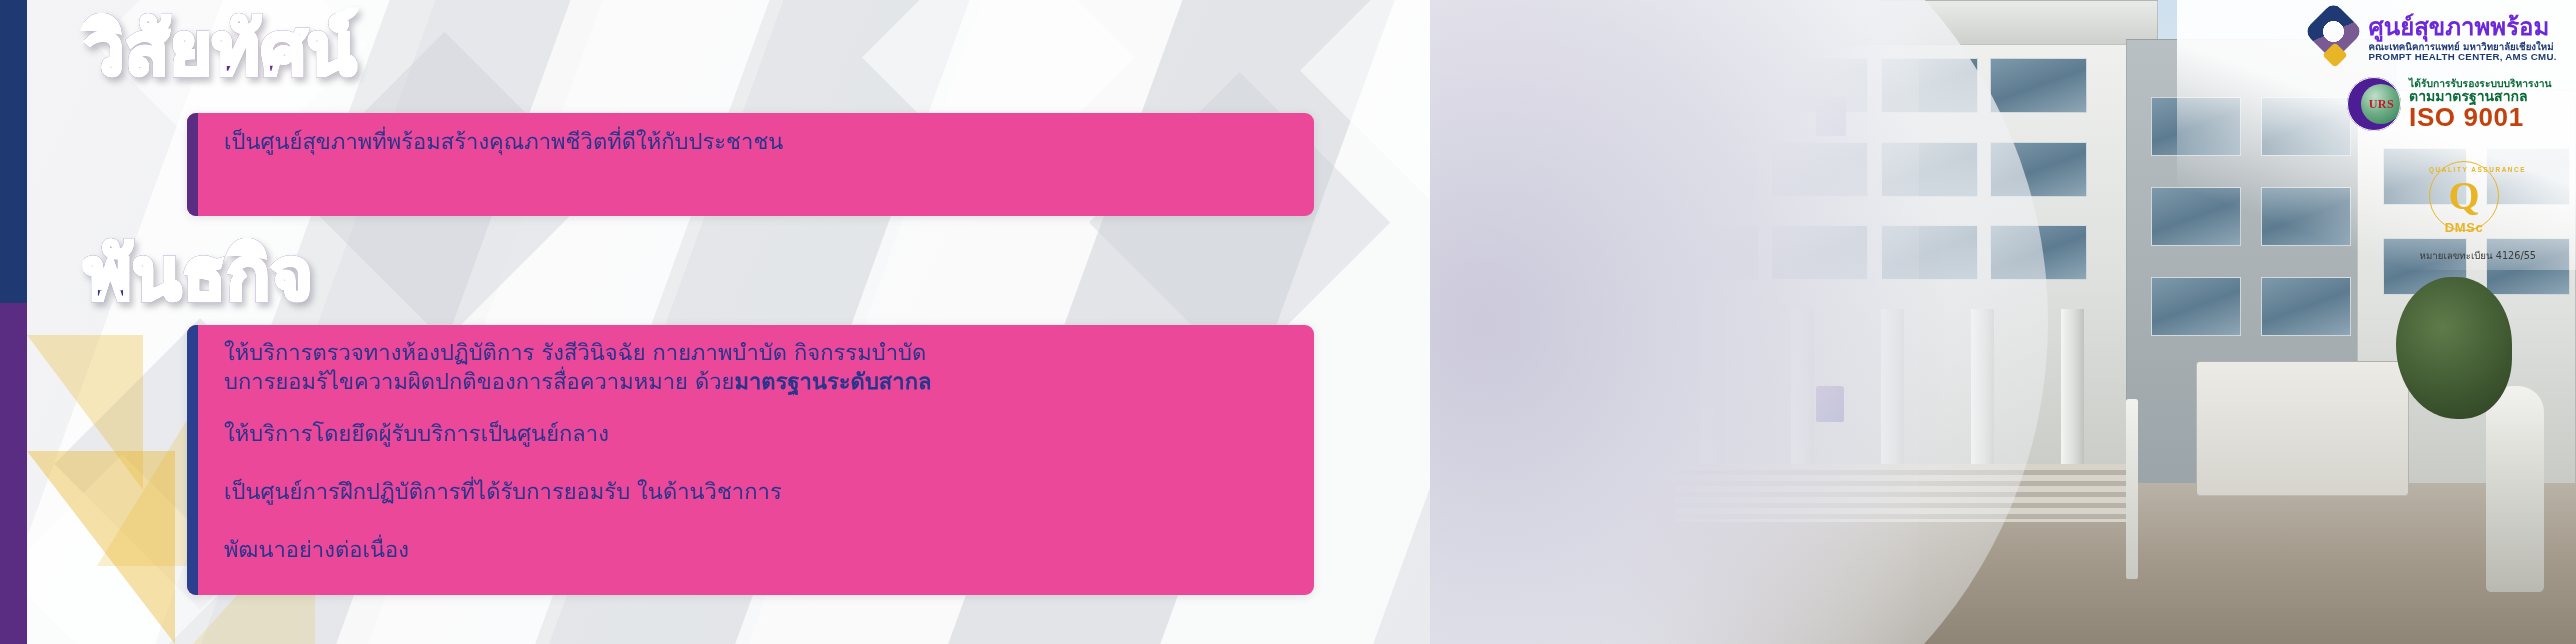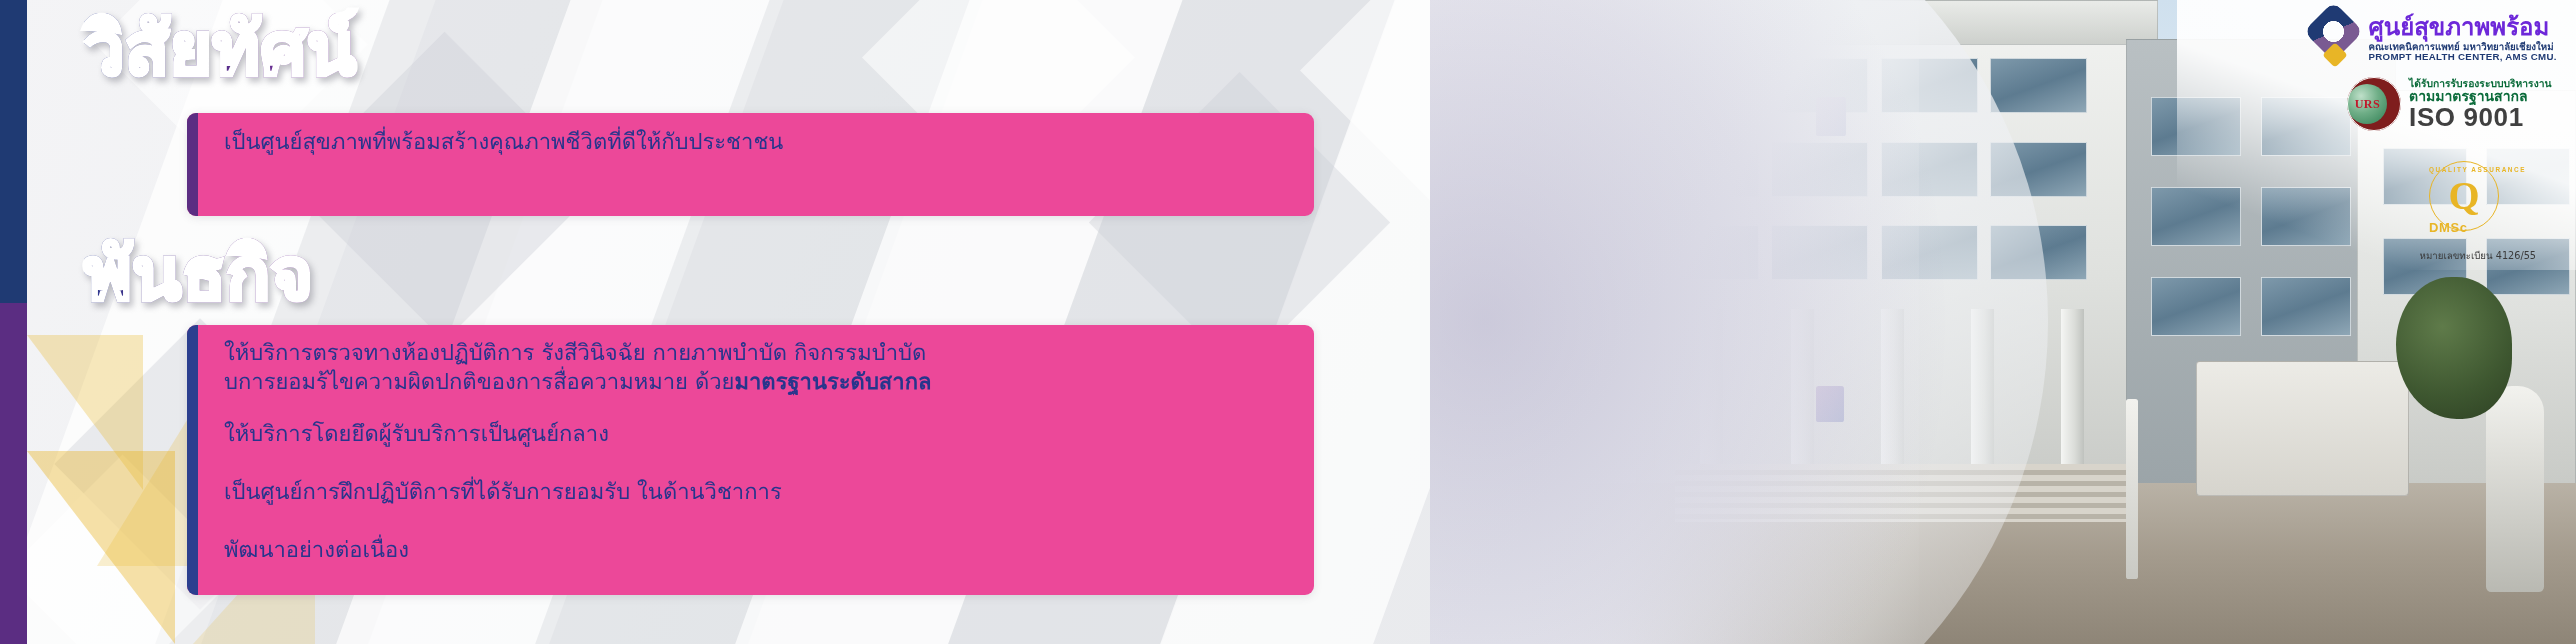--- a/index.html
+++ b/index.html
@@ -209,58 +209,58 @@
     font-weight: bold; font-size: 9.7px; color: #1f3a73; letter-spacing: 0.3px; white-space: nowrap;
   }
 
   
   .iso-row {
     position: absolute; top: 77px; right: 24.5px;
     display: flex; align-items: center; gap: 7.7px;
   }
   .urs-seal {
     position: relative; width: 54px; height: 54px; border-radius: 50%;
-    background: #7f1d1d;
-    display: flex; align-items: center; justify-content: flex-start;
+    background: #4c1d95;
+    display: flex; align-items: center; justify-content: flex-end;
   }
   .urs-seal .globe {
     width: 40px; height: 40px; border-radius: 50%;
     background: radial-gradient(circle at 35% 30%, #bfe0c9 0%, #6fae87 45%, #2e7d52 100%);
     display: flex; align-items: center; justify-content: center;
   }
   .urs-seal .urs-txt {
     font-family: "Liberation Serif", serif; font-weight: bold;
     font-size: 12.2px; color: #c0192b; letter-spacing: 0.3px;
   }
   .urs-seal .ring-label {
     position: absolute; inset: 0; border-radius: 50%;
     border: 1.3px solid #ffffff;
   }
   .iso-text { line-height: 1.08; }
   .iso-l1 { font-family:"DejaVu Sans",sans-serif; font-weight:bold; font-size:10.3px; color:#0b6b3a; white-space:nowrap; }
   .iso-l2 { font-family:"DejaVu Sans",sans-serif; font-weight:bold; font-size:14px; color:#0b6b3a; white-space:nowrap; }
-  .iso-l3 { font-family:"Liberation Sans",sans-serif; font-weight:bold; font-size:26px; color:#404040; letter-spacing:0.6px; line-height:1; }
+  .iso-l3 { font-family:"Liberation Sans",sans-serif; font-weight:bold; font-size:26px; color:#c2410c; letter-spacing:0.6px; line-height:1; }
 
   
   .q-badge {
     position: absolute; top: 161px; right: 77px;
     width: 70px; height: 70px;
   }
   .q-badge .circ {
     position: absolute; inset: 0; border-radius: 50%;
     border: 1.9px solid #e8b526;
   }
   .q-badge .qletter {
     position: absolute; inset: 0;
     display: flex; align-items: center; justify-content: center;
     font-family: "Liberation Serif", serif; font-weight: bold;
     font-size: 40px; color: #e8b526; line-height: 1;
   }
   .q-badge .arc-top, .q-badge .arc-bot {
-    position: absolute; left: 0; right: 0; text-align: left;
+    position: absolute; left: 0; right: 0; text-align: center;
     font-family: "Liberation Sans", sans-serif; font-weight: bold;
     color: #e8b526; white-space: nowrap;
   }
   .q-badge .arc-top { top: 4.5px; font-size: 6.4px; letter-spacing: 1.6px; }
   .q-badge .arc-bot { bottom: -3.9px; font-size: 13px; letter-spacing: 0.6px; }
   .reg-no {
     position: absolute; top: 248px; right: 40px;
     font-family: "DejaVu Sans", sans-serif;
     font-size: 9.7px; color: #3a3a3a; white-space: nowrap;
   }

